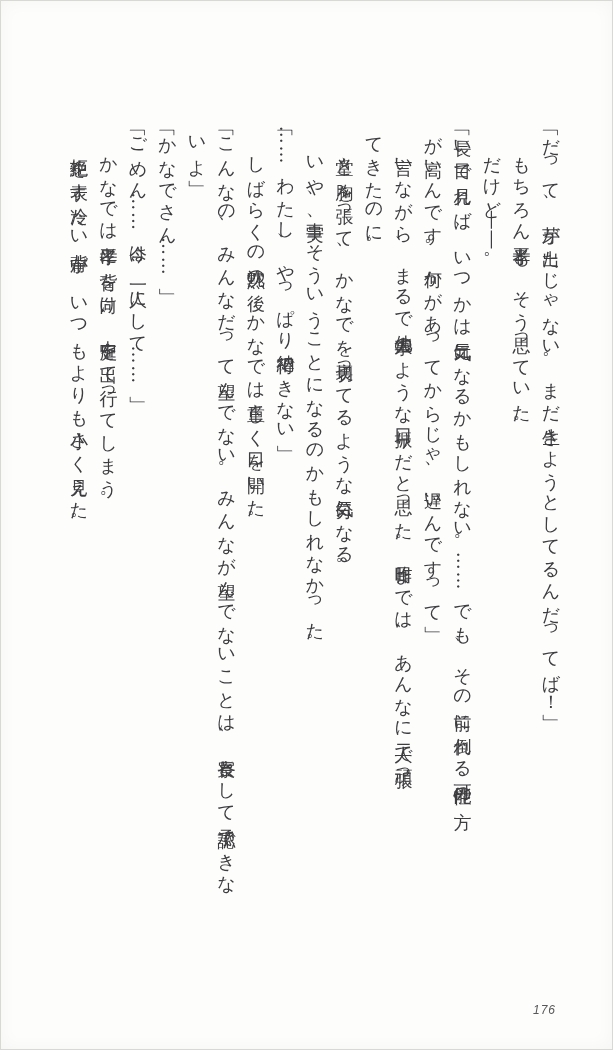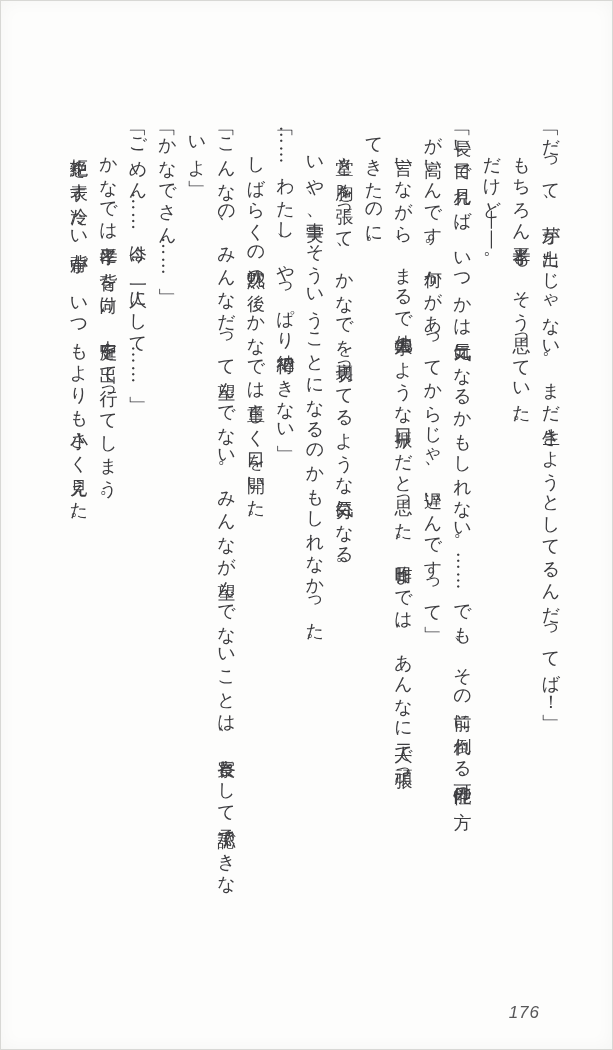--- a/index.html
+++ b/index.html
@@ -33,25 +33,25 @@
     font-size: 18px;
     line-height: 29.5px;
     letter-spacing: 1.7px;
     white-space: nowrap;
   }
   .text-body p.line.indent {
     text-indent: 19.7px;
   }
   .page-number {
     position: absolute;
-    right: 72px;
+    right: 56px;
     top: 1002px;
     font-family: "Liberation Sans", sans-serif;
     font-style: italic;
-    font-size: 17px;
+    font-size: 12px;
     letter-spacing: 1px;
     color: var(--pagenum-color, #58585a);
     text-align: center;
   }
 </style>
 </head>
 <body>
 
 <div class="page">
   <div class="text-body">

